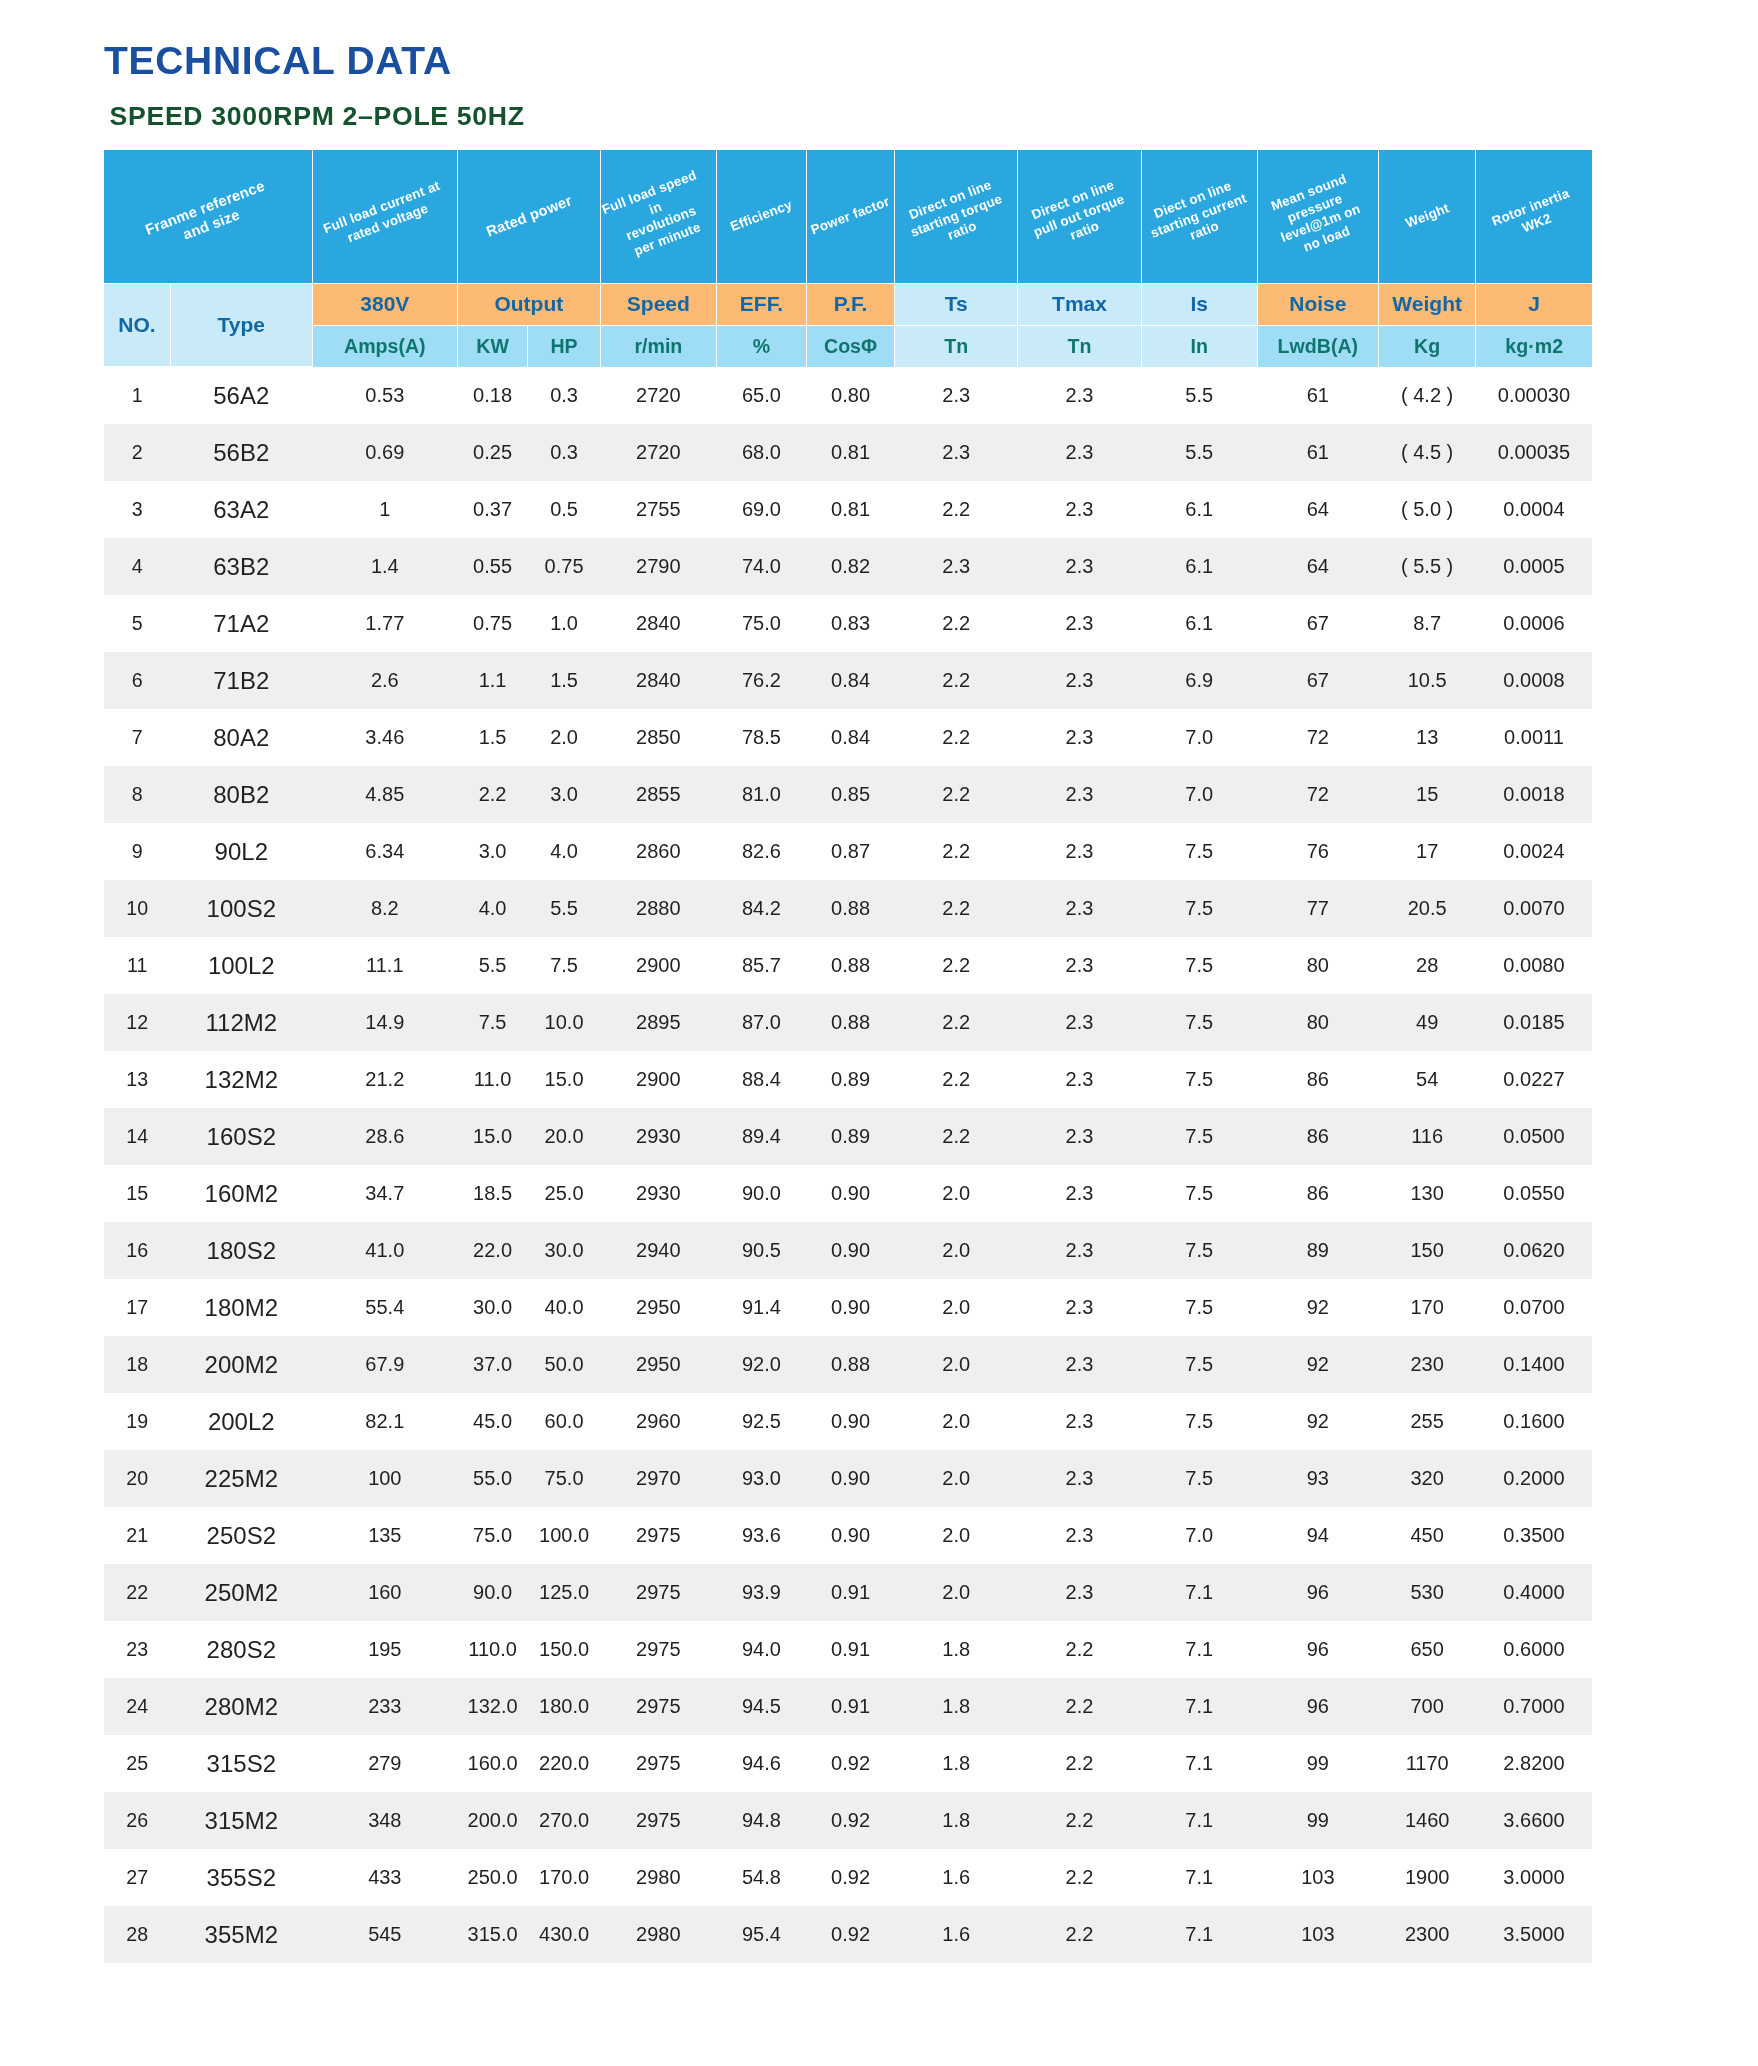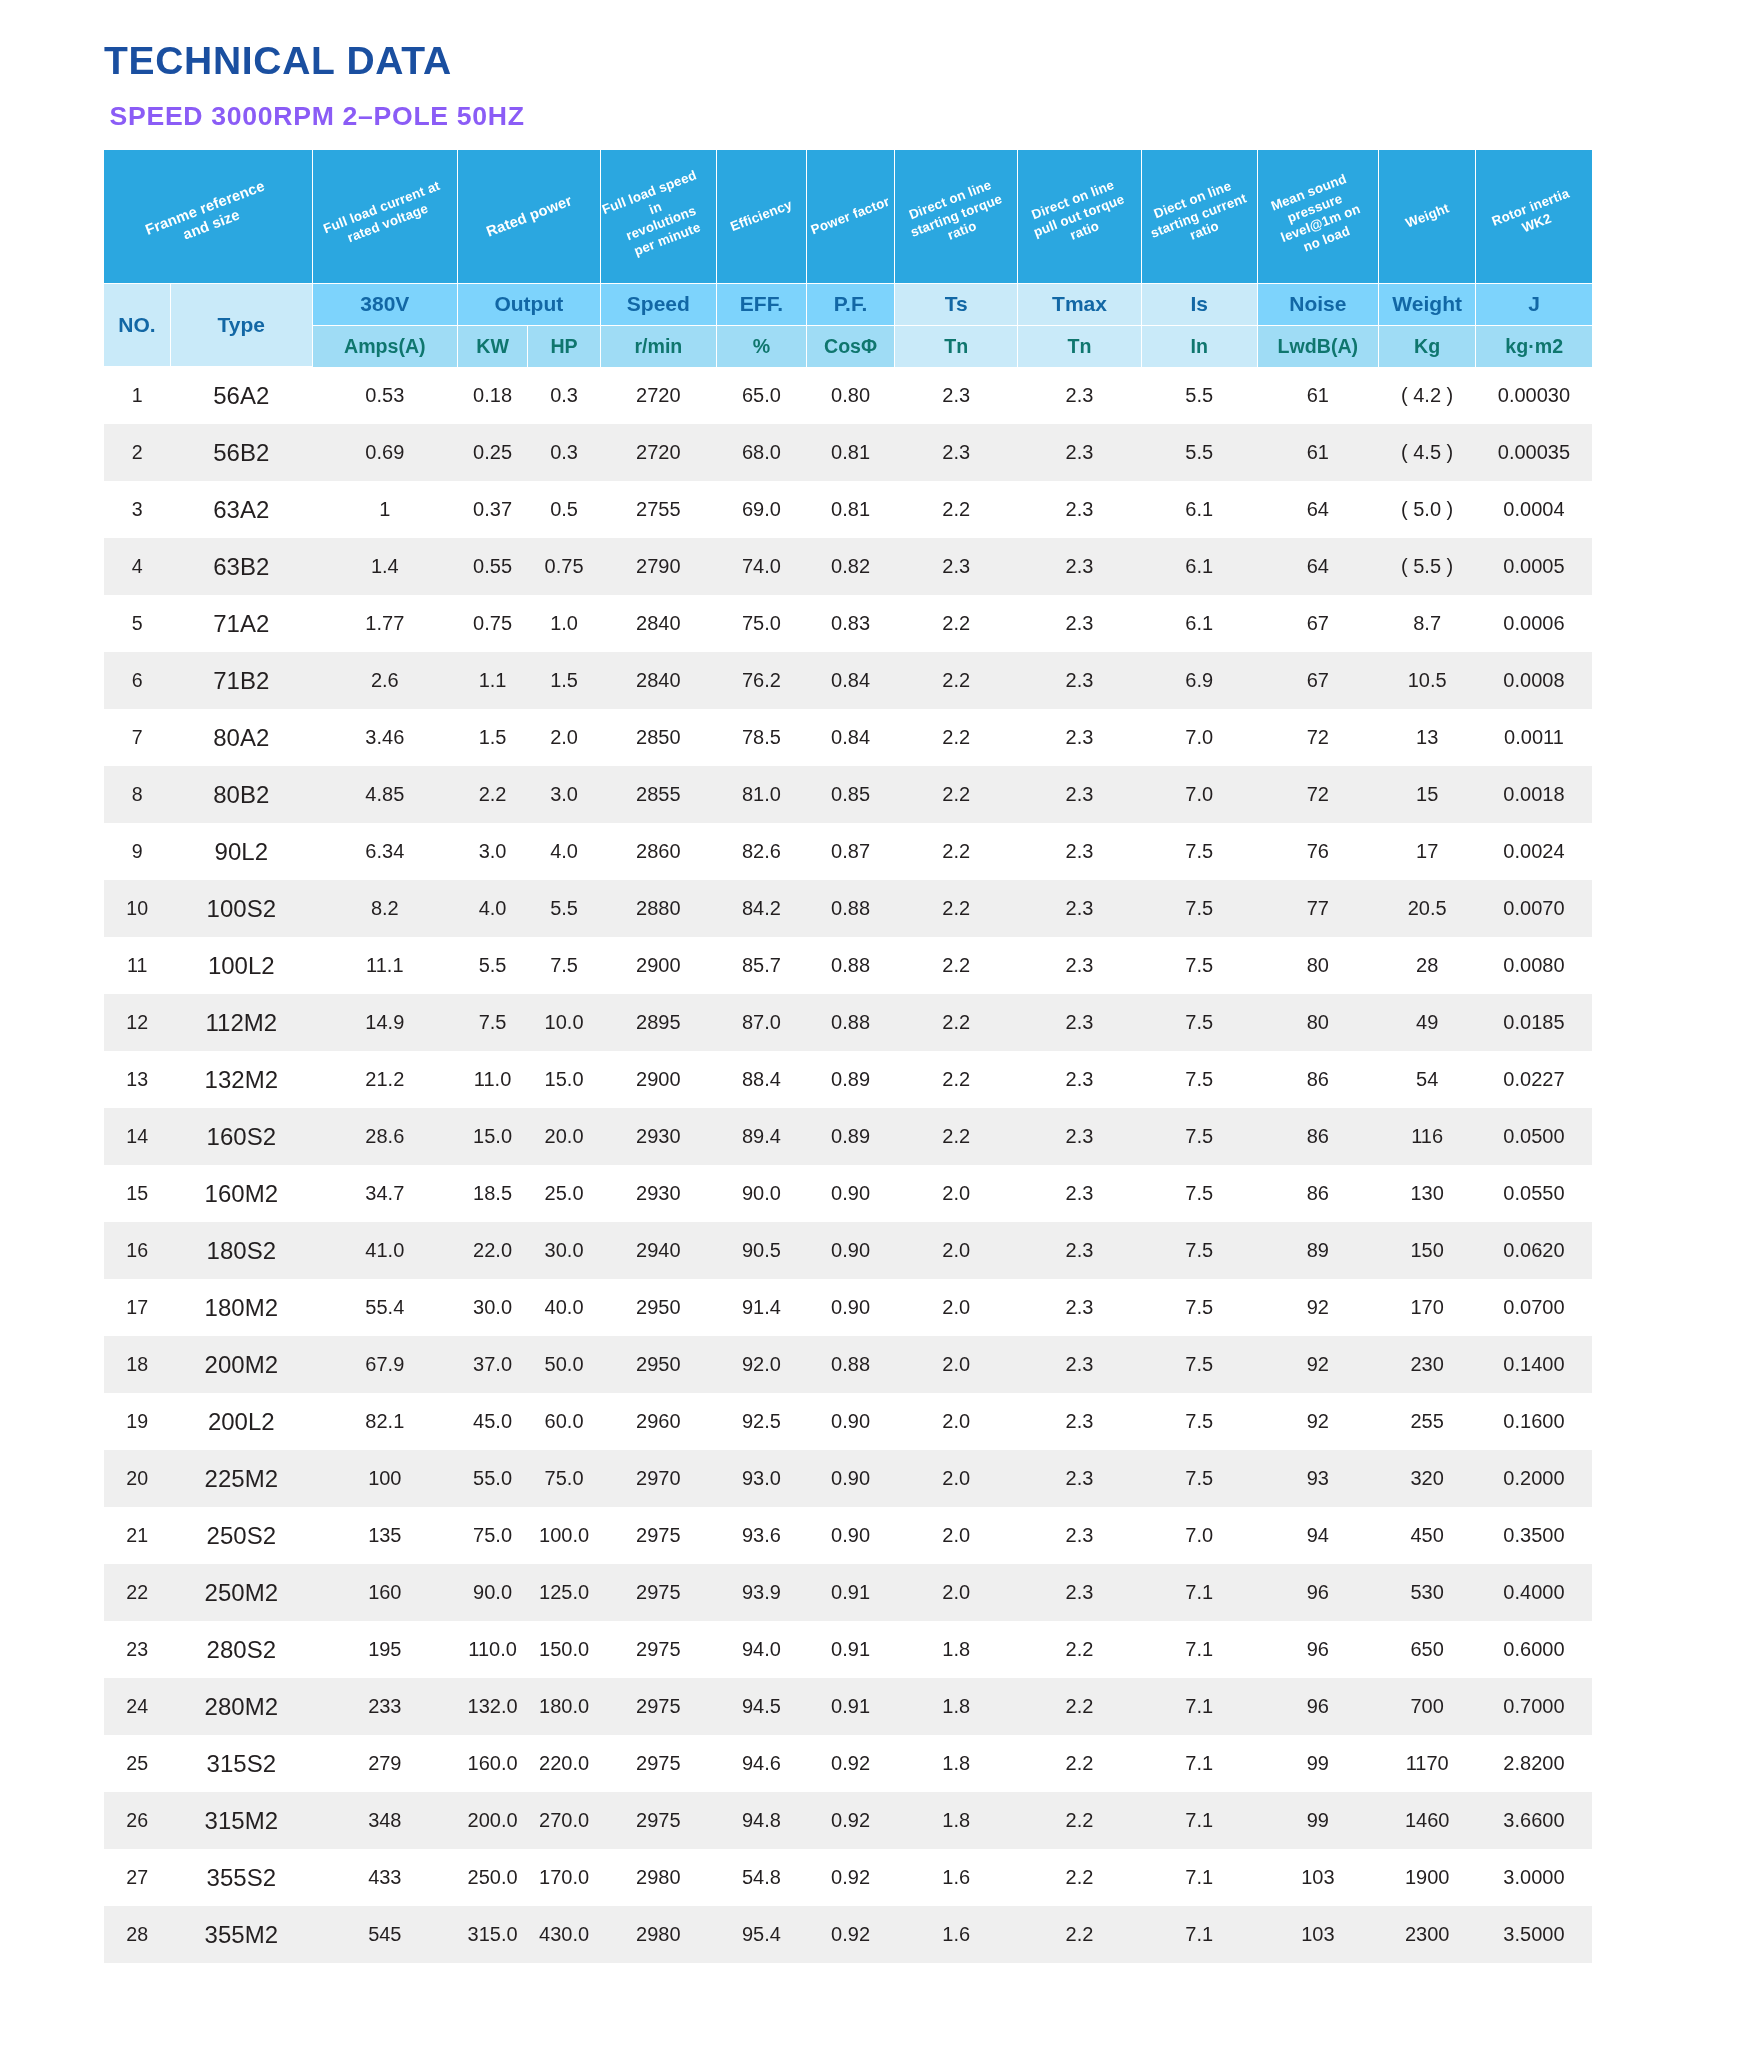--- a/index.html
+++ b/index.html
@@ -23,21 +23,21 @@
   .title {
     font-size: 39px;
     font-weight: bold;
     color: #1a4fa0;
     letter-spacing: 0.7px;
     margin: 17.5px 0 0 0;
   }
   .subtitle {
     font-size: 26.6px;
     font-weight: bold;
-    color: #8b5cf6;
+    color: #14532d;
     letter-spacing: 0.7px;
     margin: 18px 0 0 5.6px;
   }
   table.tech {
     border-collapse: collapse;
     margin-top: 18px;
     width: 1488px;
     table-layout: fixed;
   }
   table.tech td, table.tech th {
@@ -60,21 +60,21 @@
     transform: rotate(-21deg);
     font-size: 13.3px;
     font-weight: bold;
     line-height: 1.25;
     white-space: pre-line;
     letter-spacing: 0.2px;
   }
   .rot.big { font-size: 14.7px; }
 
   .sub-head td {
-    background: #7dd3fc;
+    background: #fdba74;
     color: #1267a5;
     font-weight: bold;
     text-align: center;
     border-right: 1.4px solid #ffffff;
     border-bottom: 1.4px solid #ffffff;
     height: 41px;
     font-size: 21px;
   }
   .sub-head2 td {
     background: #9fdcf5;

